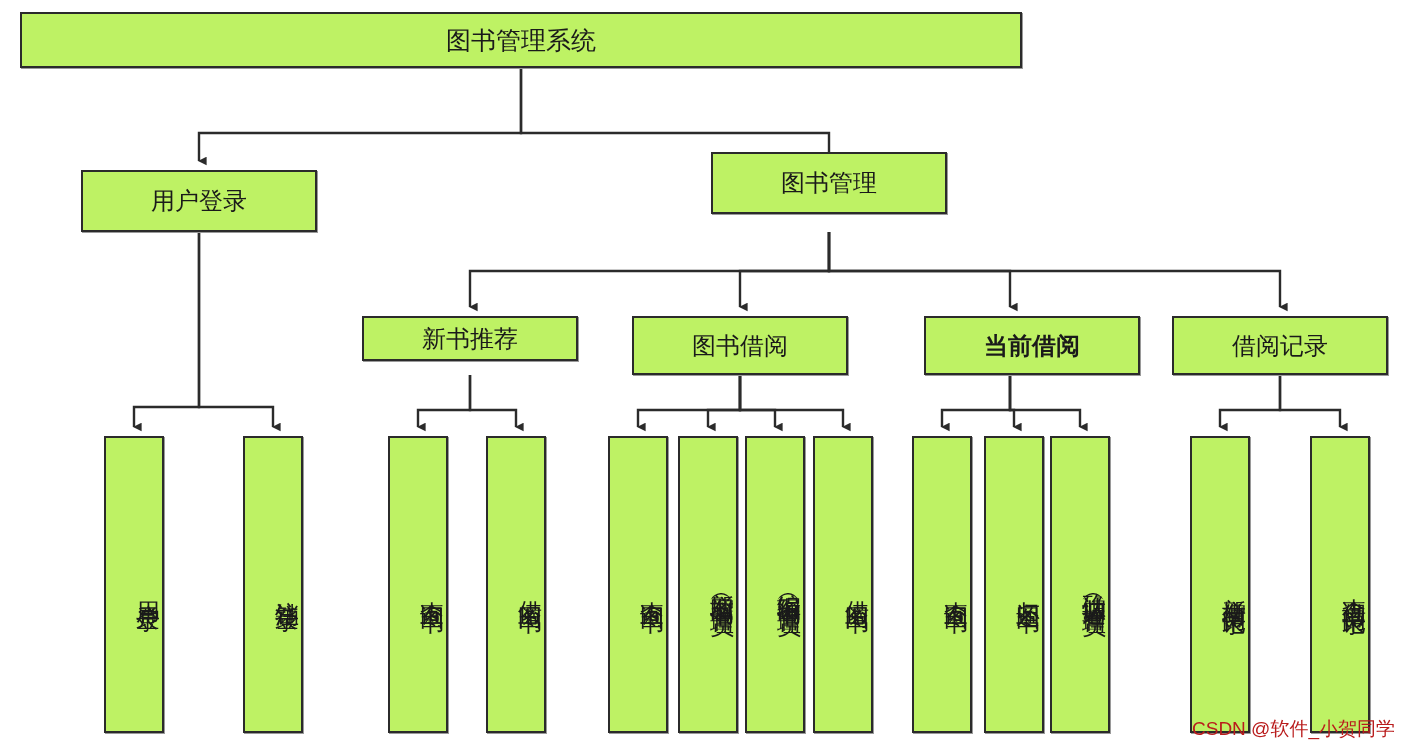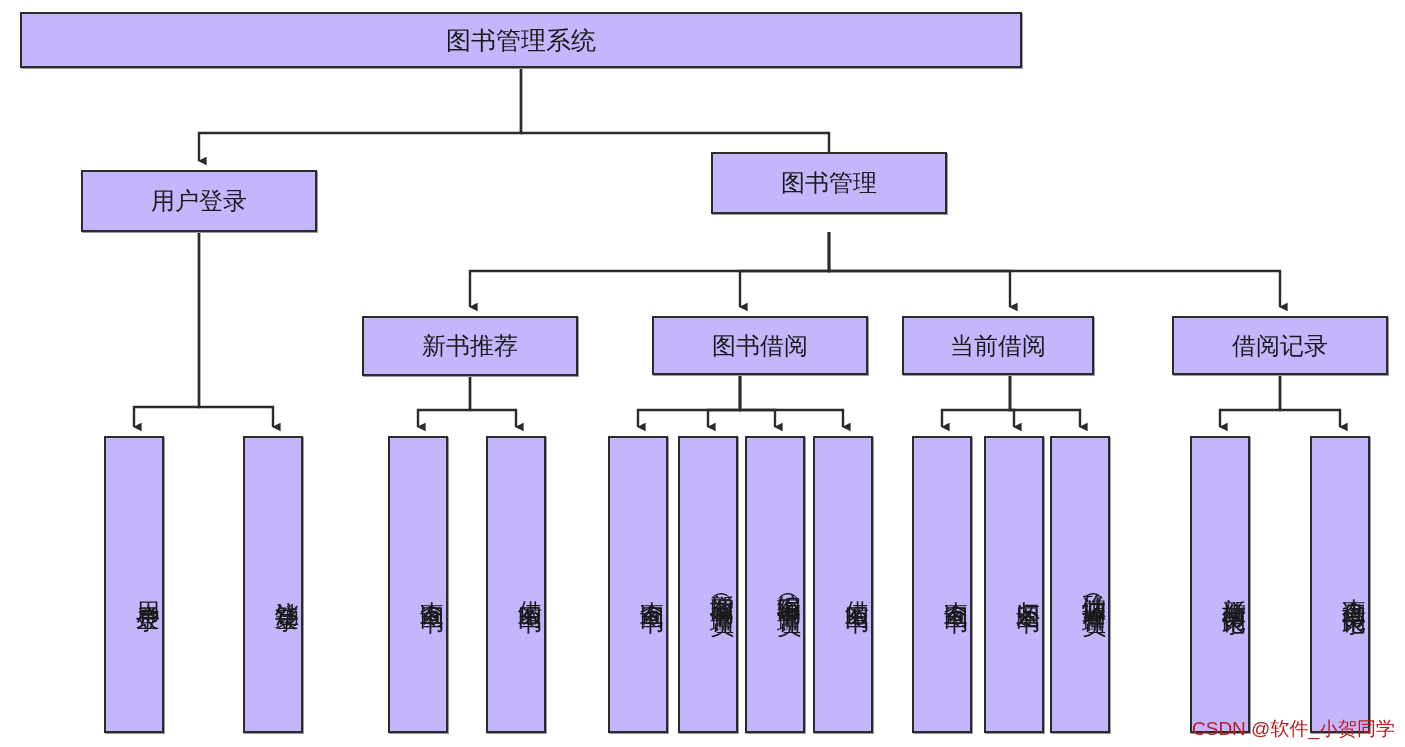--- a/index.html
+++ b/index.html
@@ -3,21 +3,21 @@
 <meta charset="utf-8">
 <style>
   html,body{margin:0;padding:0;background:#ffffff;}
   body{
     font-family:"Liberation Sans","DejaVu Sans",sans-serif;
     width:1405px;height:747px;overflow:hidden;position:relative;
   }
   #canvas{position:absolute;left:0;top:0;width:1405px;height:747px;}
   .node-box{
     position:absolute;
-    background:#c4b5fd;
+    background:#bef264;
     border:2px solid #2b2b2b;
     box-sizing:border-box;
     box-shadow:1px 1px 0 #9a9a9a;
   }
   .node-label{
     position:absolute;left:0;top:0;width:100%;height:100%;
     display:flex;align-items:center;justify-content:center;
     color:#1a1a1a;
     line-height:1.15;
     white-space:nowrap;
@@ -79,27 +79,27 @@
 <div id="node-layer">
     <div class="node-box node-h node-root" style="left: 20px; top: 12px; width: 1002px; height: 56px;">
       <div class="node-label">图书管理系统</div>
     </div>
     <div class="node-box node-h" style="left: 81px; top: 170px; width: 236px; height: 62px;">
       <div class="node-label">用户登录</div>
     </div>
     <div class="node-box node-h" style="left: 711px; top: 152px; width: 236px; height: 62px;">
       <div class="node-label">图书管理</div>
     </div>
-    <div class="node-box node-h" style="left: 362px; top: 316px; width: 216px; height: 60px;">
+    <div class="node-box node-h" style="left: 362px; top: 316px; width: 216px; height: 45px;">
       <div class="node-label">新书推荐</div>
     </div>
-    <div class="node-box node-h" style="left: 632px; top: 316px; width: 216px; height: 59px; margin-left: 20px;">
+    <div class="node-box node-h" style="left: 632px; top: 316px; width: 216px; height: 59px;">
       <div class="node-label">图书借阅</div>
     </div>
-    <div class="node-box node-h" style="left: 902px; top: 316px; width: 192px; height: 59px;">
+    <div class="node-box node-h" style="left: 924px; top: 316px; width: 216px; height: 59px; font-weight: bold;">
       <div class="node-label">当前借阅</div>
     </div>
     <div class="node-box node-h" style="left: 1172px; top: 316px; width: 216px; height: 59px;">
       <div class="node-label">借阅记录</div>
     </div>
     <div class="node-box node-v" style="left: 104px; top: 436px; width: 60px; height: 297px;">
       <div class="node-label">用户登录</div>
     </div>
     <div class="node-box node-v" style="left: 243px; top: 436px; width: 60px; height: 297px;">
       <div class="node-label">注销登录</div>

